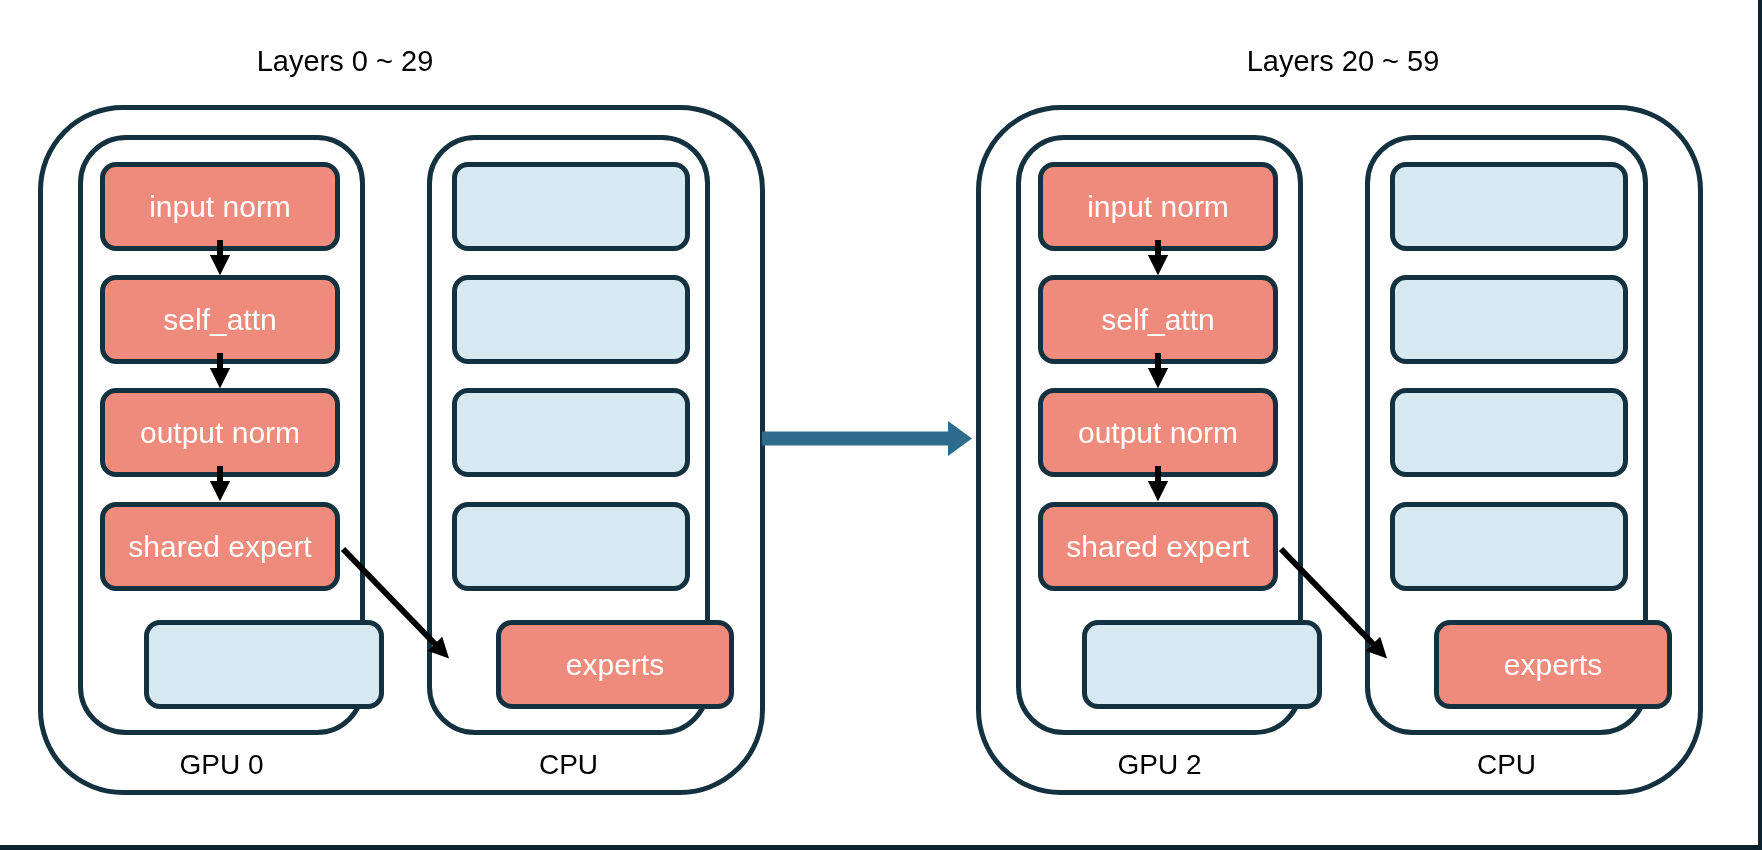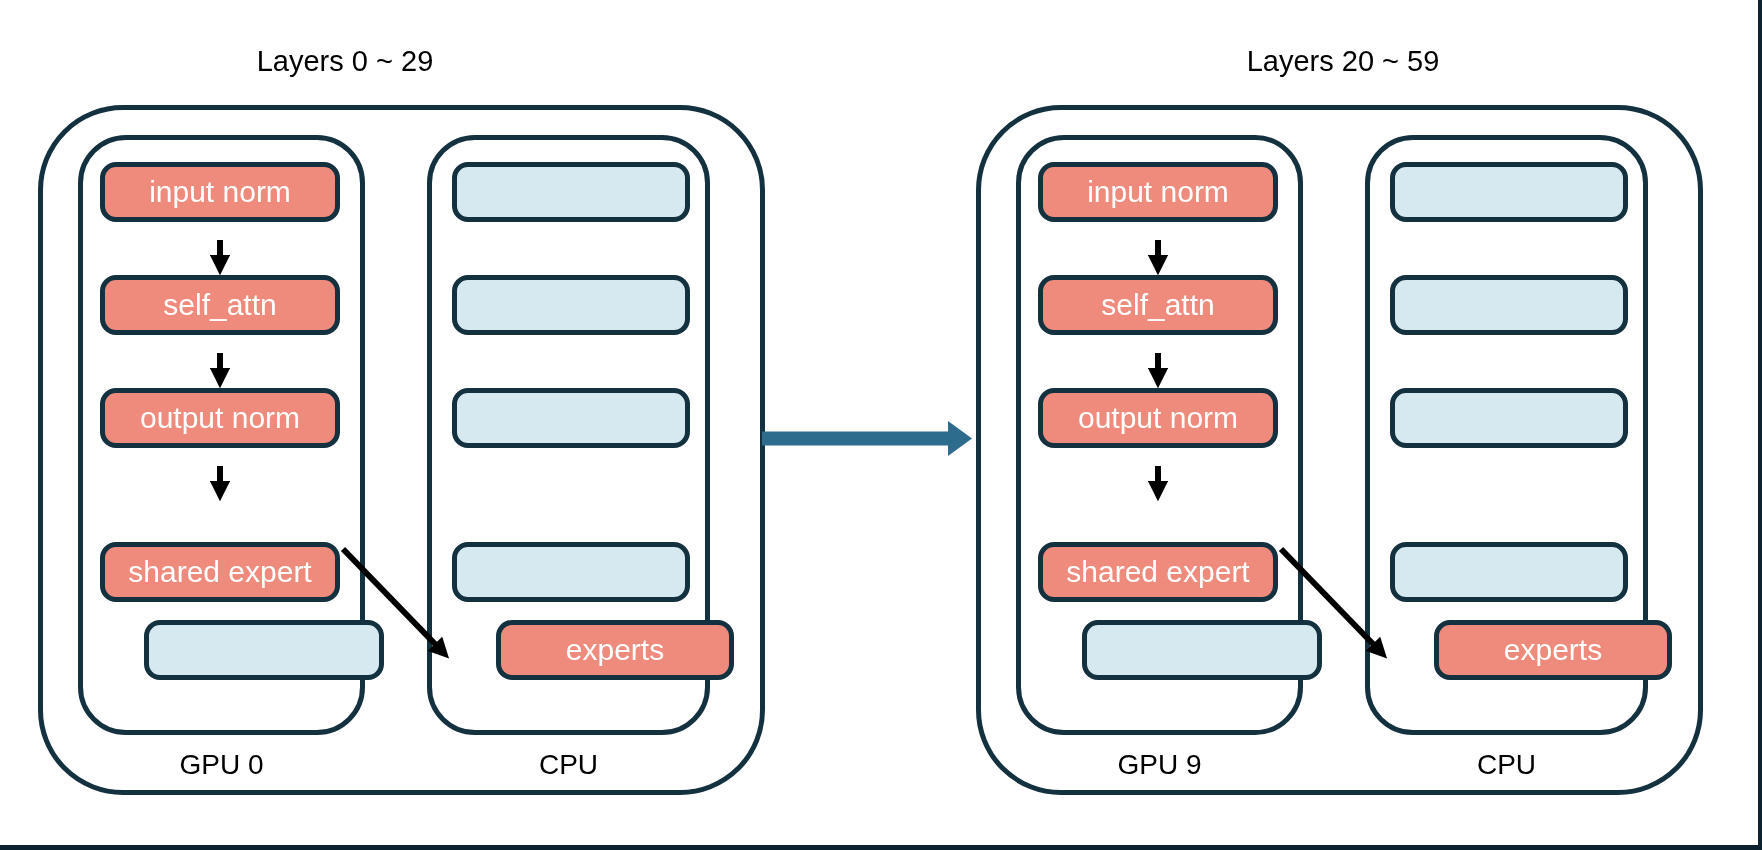--- a/index.html
+++ b/index.html
@@ -15,29 +15,29 @@
     position:absolute;top:105px;width:727px;height:690px;
     border:5px solid #14313f;border-radius:85px;background:#ffffff;box-sizing:border-box;
   }
   .inner{
     position:absolute;top:25px;width:287px;height:600px;
     border:5px solid #14313f;border-radius:48px;background:#ffffff;box-sizing:border-box;
   }
   .inner.gpu{left:35px;}
   .inner.cpu{left:384px;width:283px;}
   .box{
-    position:absolute;height:60px;border:5px solid #14313f;border-radius:16px;
+    position:absolute;height:89px;border:5px solid #14313f;border-radius:16px;
     box-sizing:border-box;display:flex;align-items:center;justify-content:center;
     font-size:30px;color:#ffffff;white-space:nowrap;
   }
   .gpu .box{left:17px;width:240px;}
   .cpu .box{left:20px;width:238px;}
   .box.module{background:#ef8b7c;}
   .box.slot{background:#d7e9f0;}
-  .r0{top:22px;} .r1{top:135px;} .r2{top:248px;} .r3{top:362px;margin-top:40px;} .r4{top:480px;margin-left:44px;}
+  .r0{top:22px;} .r1{top:135px;} .r2{top:248px;} .r3{top:362px;} .r4{top:480px;margin-left:44px;}
   .col-label{
     position:absolute;top:632px;height:46px;line-height:46px;text-align:center;
     font-size:28px;color:#000;white-space:nowrap;
   }
   .col-label.gpu-l{left:35px;width:287px;}
   .col-label.cpu-l{left:384px;width:283px;}
   .arrow-layer{position:absolute;left:0;top:0;pointer-events:none;}
   .transfer-label{
     position:absolute;left:790px;top:452px;font-size:32px;line-height:43px;color:#000;white-space:nowrap;
   }
@@ -78,21 +78,21 @@
       <div class="box module r3">shared expert</div>
       <div class="box slot r4"></div>
     </div>
     <div class="inner cpu">
       <div class="box slot r0"></div>
       <div class="box slot r1"></div>
       <div class="box slot r2"></div>
       <div class="box slot r3"></div>
       <div class="box module r4">experts</div>
     </div>
-    <div class="col-label gpu-l">GPU 9</div>
+    <div class="col-label gpu-l">GPU 2</div>
     <div class="col-label cpu-l">CPU</div>
   </div>
 
 
   <svg class="arrow-layer" width="1762" height="850" viewBox="0 0 1762 850">
     <defs>
       <marker id="ah" viewBox="0 0 10 10" refX="1.5" refY="5" markerWidth="3.4" markerHeight="3.4" orient="auto-start-reverse">
         <path d="M0,0 L10,5 L0,10 z" fill="#000"></path>
       </marker>
     </defs>

